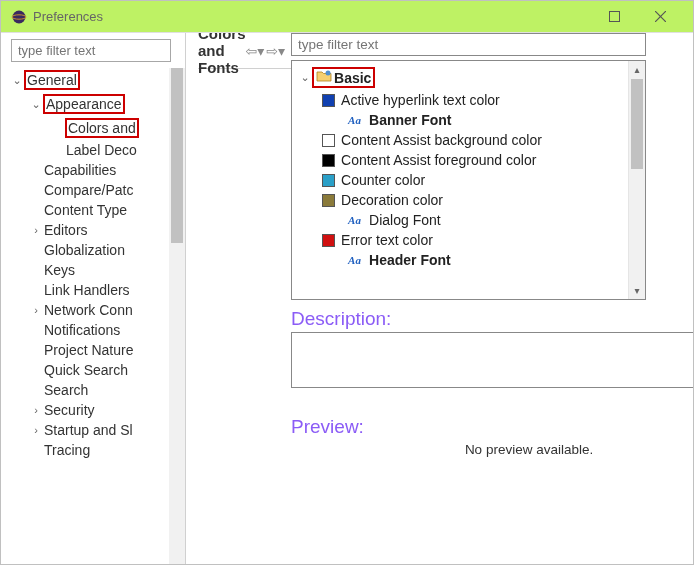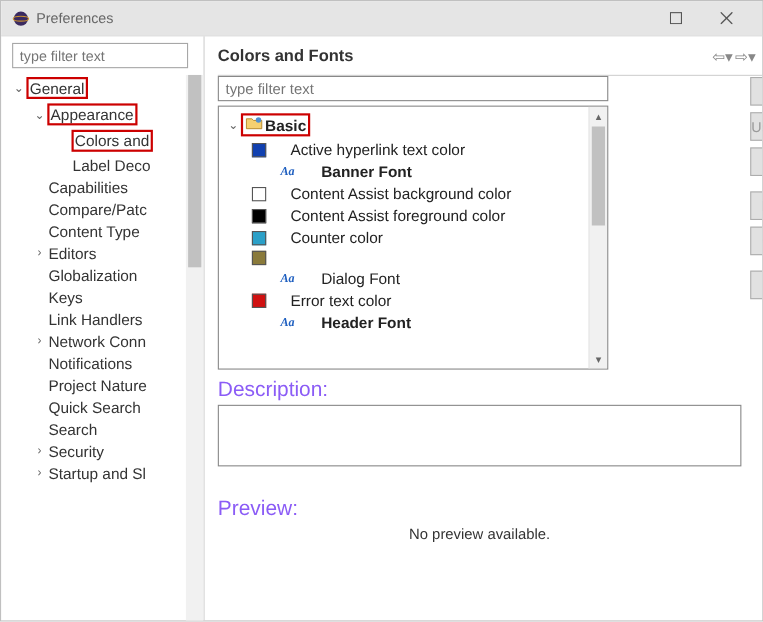--- a/index.html
+++ b/index.html
@@ -1,18 +1,18 @@
 <!DOCTYPE html>
 <html><head>
 <meta charset="utf-8">
 <style>
 * { box-sizing: border-box; margin: 0; padding: 0; font-family: "Segoe UI", Tahoma, sans-serif; }
 body { background: #fff; overflow: hidden; width: 694px; height: 565px; border: 1px solid #c0c0c0; }
 
-.titlebar { height: 32px; display: flex; align-items: center; padding: 0 10px; background: #e5e5e5; border-bottom: 1px solid #e0e0e0; }
+.titlebar { height: 32px; display: flex; align-items: center; padding: 0 10px; background: #bef264; border-bottom: 1px solid #e0e0e0; }
 .titlebar .icon { width: 16px; height: 16px; margin-right: 6px; }
 .titlebar .title { flex: 1; color: #666; font-size: 13px; }
 .winbtn { width: 46px; height: 30px; display: flex; align-items: center; justify-content: center; color: #555; }
 
 .main { display: flex; height: calc(565px - 33px); }
 .left { width: 185px; border-right: 1px solid #d0d0d0; padding: 6px 0 0 6px; display: flex; flex-direction: column; }
 .filter { width: 160px; margin: 0 6px 6px 4px; }
 .filter input { width: 100%; padding: 3px 6px; font-size: 13px; border: 1px solid #a7a7a7; outline: none; color: #555; }
 
 .tree-wrap { position: relative; flex: 1; overflow: hidden; }
@@ -20,40 +20,40 @@
 .tree-scroll-thumb { position: absolute; left: 2px; right: 2px; top: 0; height: 175px; background: #c1c1c1; }
 .tree { font-size: 14px; color: #333; overflow: hidden; height: 100%; padding-right: 17px; }
 .tree-item { padding: 2px 0 2px 0; white-space: nowrap; display: flex; align-items: center; cursor: default; }
 .tree-item .arrow { display: inline-block; width: 14px; font-size: 11px; color: #666; text-align: center; }
 .tree-item .lbl { padding: 0 1px; }
 .lvl0 { padding-left: 3px; }
 .lvl1 { padding-left: 22px; }
 .lvl2 { padding-left: 44px; }
 .redbox { border: 2px solid #cc0000; }
 
-.right { flex: 1; display: flex; flex-direction: column; padding: 0 0 0 12px; overflow: hidden; }
+.right { flex: 1; display: flex; flex-direction: row; padding: 0 0 0 12px; overflow: hidden; }
 .header-row { display: flex; align-items: center; height: 36px; border-bottom: 1px solid #d0d0d0; padding-right: 6px; }
 .header-row h2 { font-size: 15px; font-weight: 700; color: #333; flex: 1; }
 .nav-arrows { display: flex; gap: 2px; color: #888; font-size: 14px; }
 .nav-arrows span { display: inline-flex; align-items: center; }
 
 .desc-line { font-size: 13.5px; color: #333; padding: 12px 0 8px 0; white-space: nowrap; }
 
 .content-row { display: flex; align-items: flex-start; gap: 8px; }
 .content-col { flex: 1; display: flex; flex-direction: column; }
 .list-filter { width: 355px; padding: 3px 6px; font-size: 13.5px; border: 1px solid #888; outline: none; color: #555; margin-bottom: 4px; }
 
 .list-wrap { width: 355px; height: 240px; border: 1px solid #888; position: relative; background: #fff; overflow: hidden; }
 .list-scrollbar { position: absolute; right: 0; top: 0; bottom: 0; width: 17px; background: #f1f1f1; border-left: 1px solid #e5e5e5; }
 .list-scrollbar .sbtn { height: 17px; display: flex; align-items: center; justify-content: center; color: #666; font-size: 10px; }
 .list-scrollbar .thumb { position: absolute; left: 2px; right: 2px; top: 18px; height: 90px; background: #c1c1c1; }
 .list-inner { padding: 4px 0 4px 4px; }
 .list-row { display: flex; align-items: center; padding: 2px 2px; font-size: 14px; color: #222; white-space: nowrap; }
 .list-row .arrow { display: inline-block; width: 14px; font-size: 11px; color: #666; text-align: center; }
-.list-row.sub { padding-left: 26px; gap: 16px; }
+.list-row.sub { padding-left: 26px; }
 .swatch { width: 13px; height: 13px; border: 1px solid #555; margin-right: 6px; flex-shrink: 0; }
 .aa { font-weight: bold; font-style: italic; color: #2060c0; font-size: 11px; margin-right: 6px; width: 15px; display: inline-block; font-family: Georgia, serif; margin-left: 26px; }
 .bold { font-weight: 700; }
 .basic-box { border: 2px solid #cc0000; padding: 0 2px; display: inline-flex; align-items: center; }
 
 .buttons { width: 120px; display: flex; flex-direction: column; gap: 6px; padding-top: 1px;}
 .btn { height: 26px; background: #e1e1e1; border: 1px solid #adadad; font-size: 13px; color: #333; display: flex; align-items: center; justify-content: center; white-space: nowrap; overflow: hidden;}
 .btn.disabled { color: #9a9a9a; }
 
 .section-label { font-size: 19px; color: #8b5cf6; margin-top: 8px; }
@@ -155,20 +155,24 @@
             <span class="arrow"></span>
             <span class="lbl">Search</span>
           </div>
           <div class="tree-item lvl1">
             <span class="arrow">›</span>
             <span class="lbl">Security</span>
           </div>
           <div class="tree-item lvl1">
             <span class="arrow">›</span>
             <span class="lbl">Startup and Sl</span>
+          </div>
+          <div class="tree-item lvl1">
+            <span class="arrow"></span>
+            <span class="lbl">Tracing</span>
           </div>
         </div>
       <div class="tree-scroll-track">
         <div class="tree-scroll-thumb"></div>
       </div>
     </div>
   </div>
 
   <div class="right">
     <div class="header-row">
@@ -209,20 +213,21 @@
               <div class="list-row sub">
                 <span class="swatch" style="background: rgb(0, 0, 0);"></span>
                 <span>Content Assist foreground color</span>
               </div>
               <div class="list-row sub">
                 <span class="swatch" style="background: rgb(42, 160, 200);"></span>
                 <span>Counter color</span>
               </div>
               <div class="list-row sub">
                 <span class="swatch" style="background: rgb(138, 122, 58);"></span>
+                <span>Decoration color</span>
               </div>
               <div class="list-row sub">
                 <span class="aa">Aa</span>
                 <span>Dialog Font</span>
               </div>
               <div class="list-row sub">
                 <span class="swatch" style="background: rgb(208, 16, 16);"></span>
                 <span>Error text color</span>
               </div>
               <div class="list-row sub">

